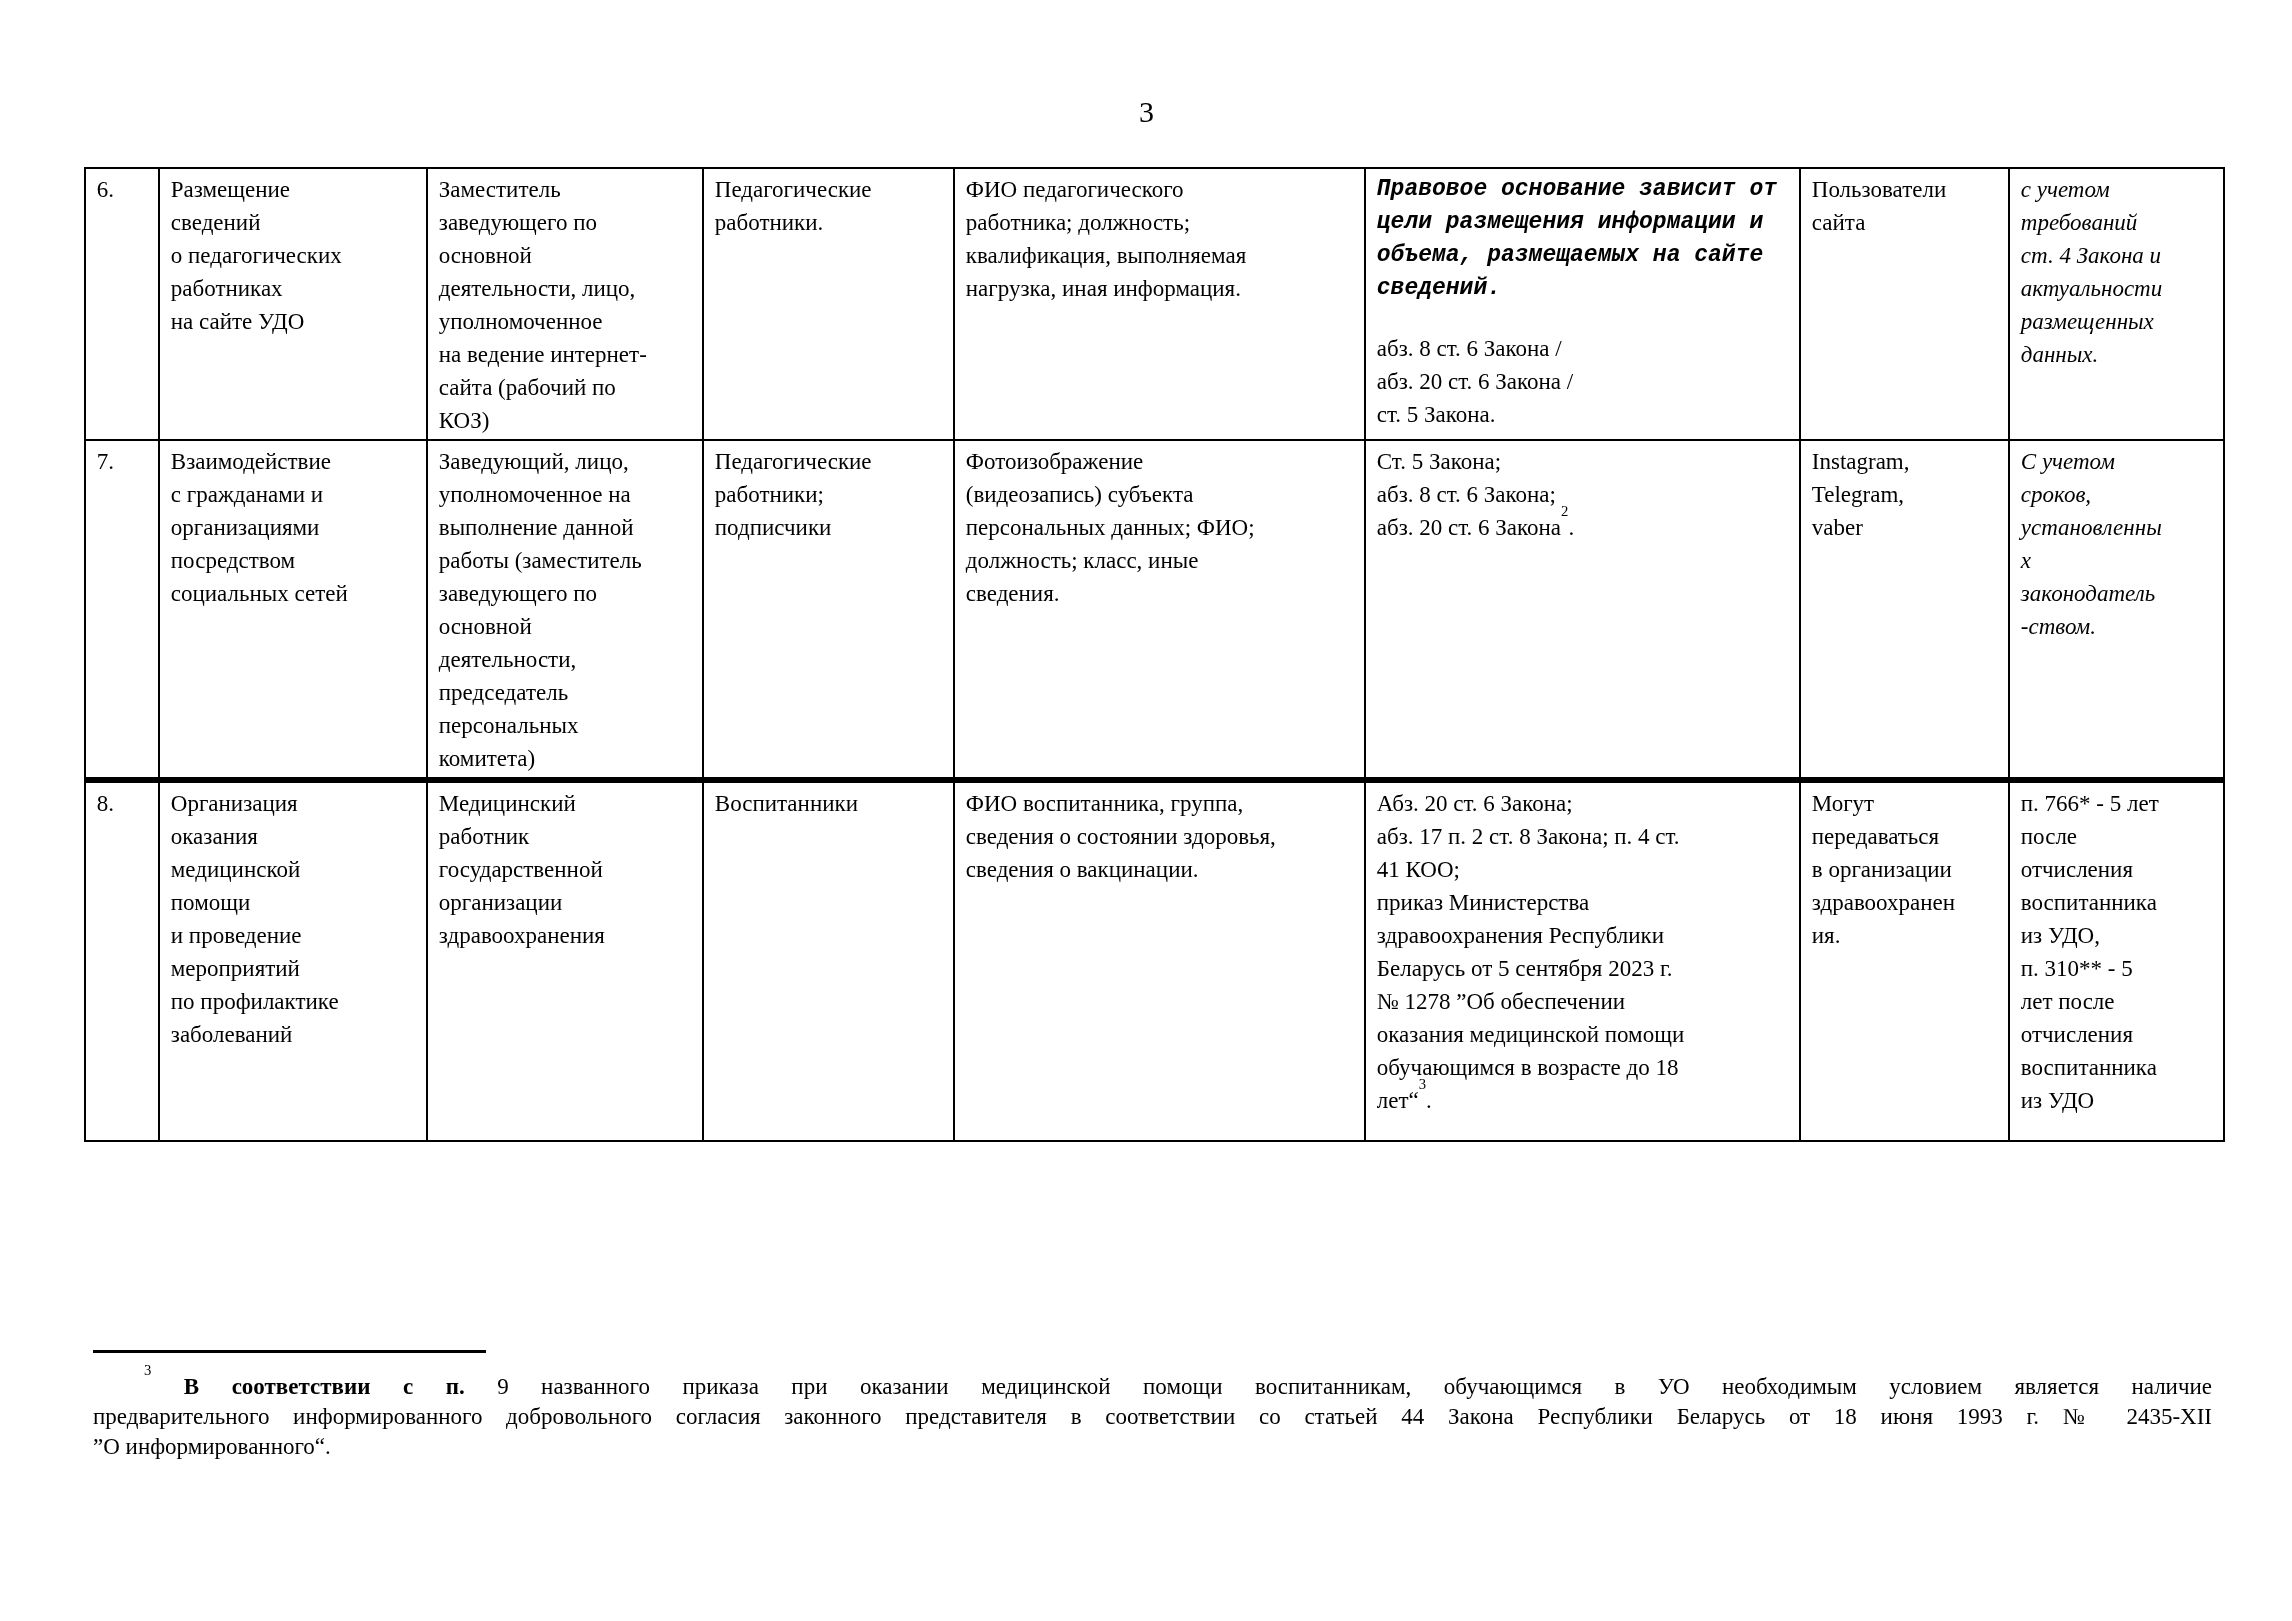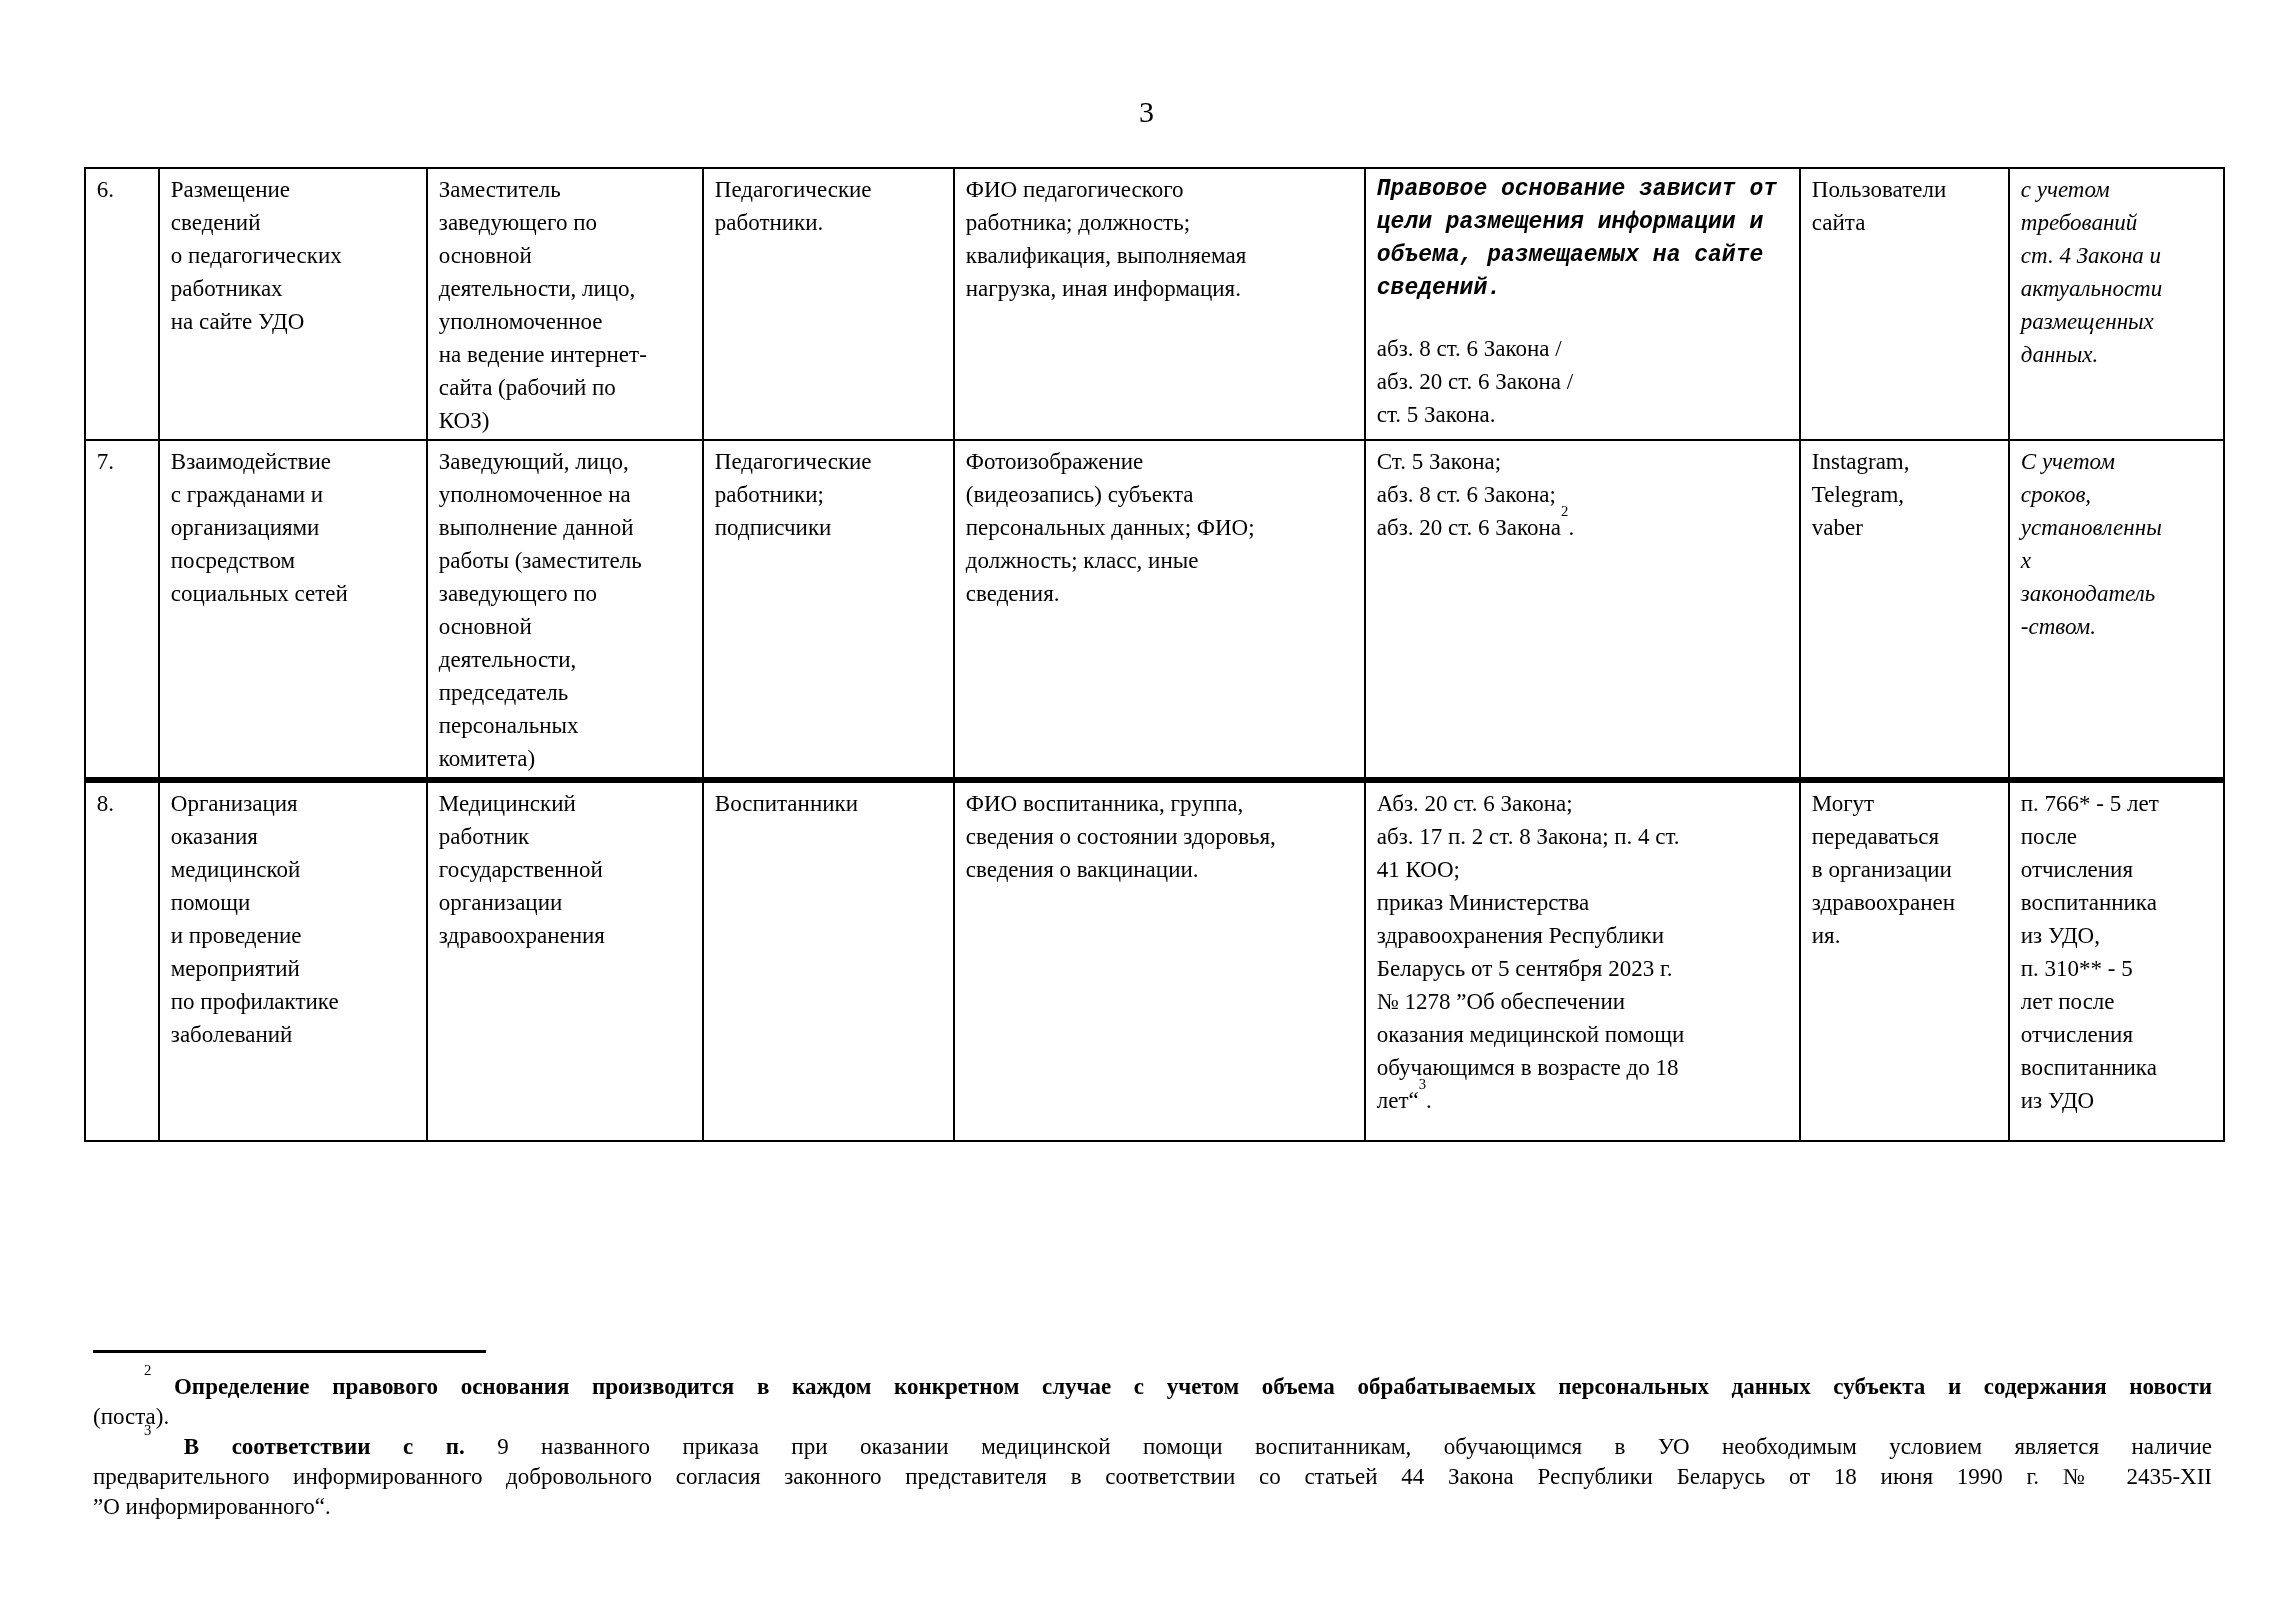--- a/index.html
+++ b/index.html
@@ -189,26 +189,22 @@
 воспитанника
 из УДО</td>
       </tr>
 
     </tbody>
   </table>
 
   <div class="footnotes">
     <div class="fn-rule"></div>
 
-    <div>
-      <div class="fn-line j ind"><sup class="s">2</sup> <span class="fn-b">Определение правового основания производится в каждом конкретном случае с учетом объема обрабатываемых персональных данных субъекта и содержания новости</span></div>
-      <div class="fn-line"><span>(поста).</span></div>
-    </div>
 
     <div>
       <div class="fn-line j ind"><sup class="s">3</sup> <span class="fn-b">В соответствии с п.</span> <span>9 названного приказа при оказании медицинской помощи воспитанникам, обучающимся в УО необходимым условием является наличие</span></div>
-      <div class="fn-line j"><span>предварительного информированного добровольного согласия законного представителя в соответствии со статьей 44 Закона Республики Беларусь от 18 июня 1990 г. № 2435-XII</span></div>
+      <div class="fn-line j"><span>предварительного информированного добровольного согласия законного представителя в соответствии со статьей 44 Закона Республики Беларусь от 18 июня 1993 г. № 2435-XII</span></div>
       <div class="fn-line"><span>”О информированного“.</span></div>
     </div>
   </div>
 
 </div>
 
 
 </body></html>

